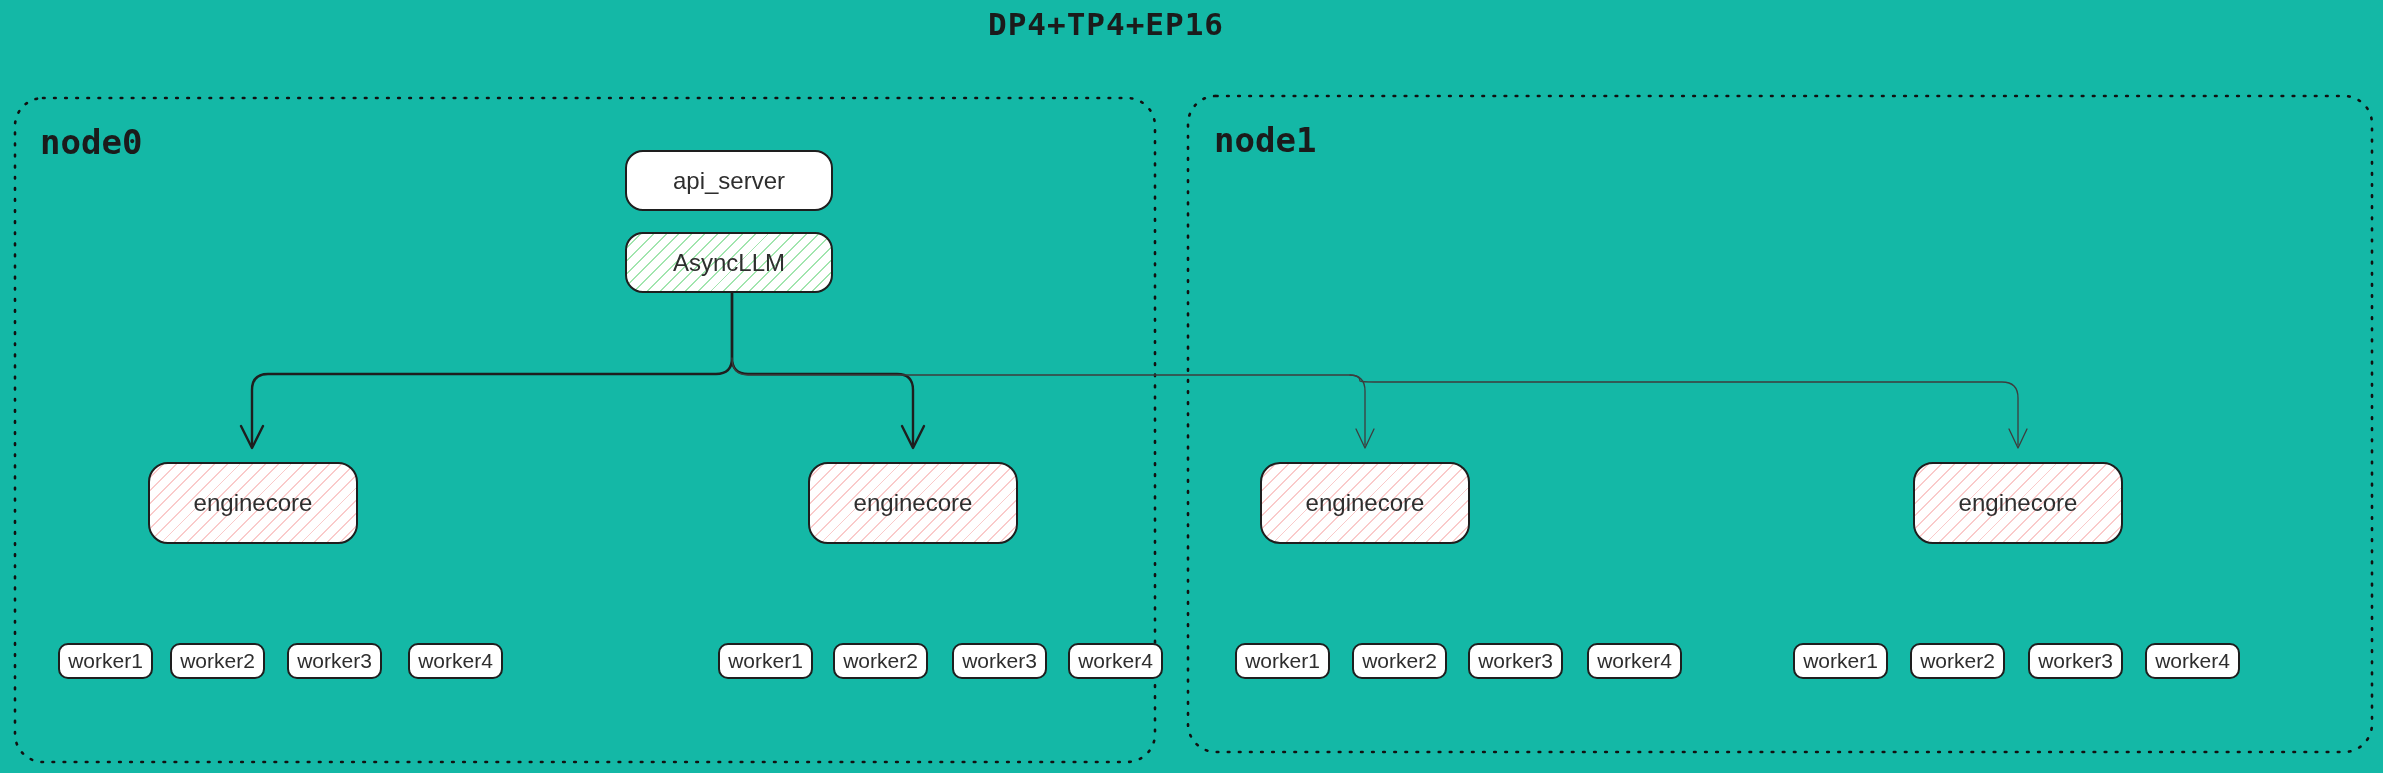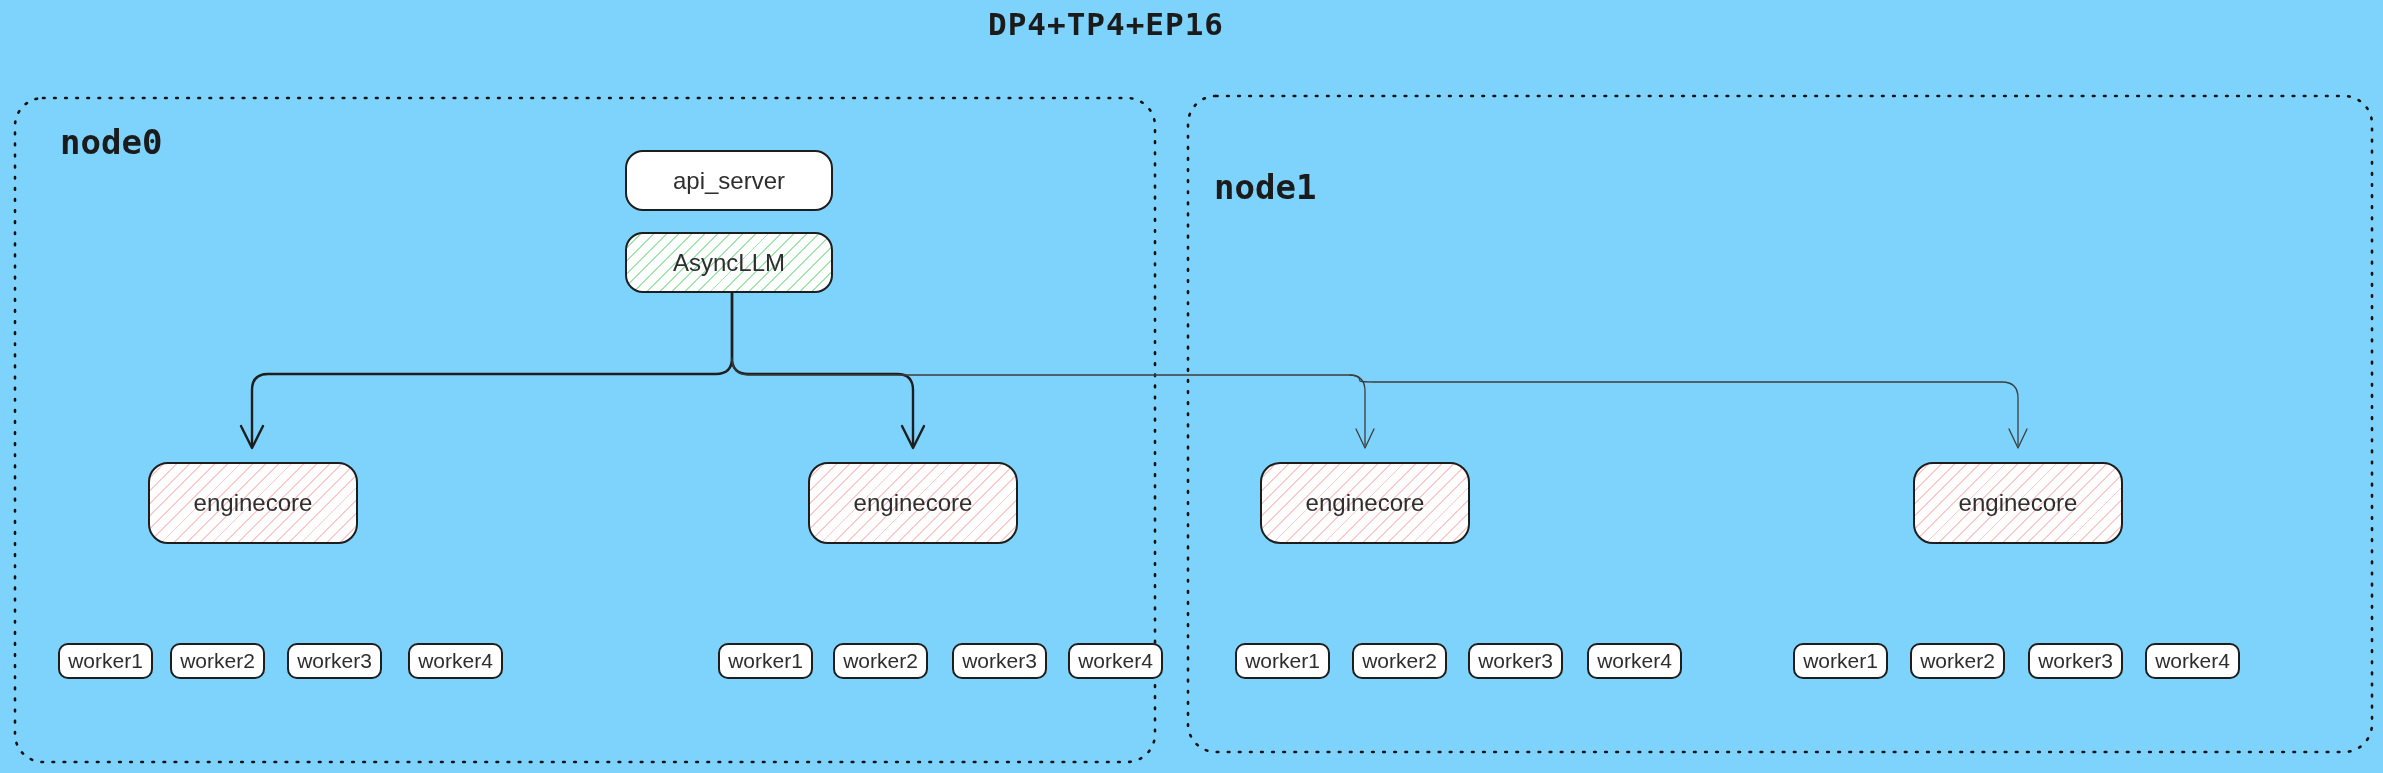--- a/index.html
+++ b/index.html
@@ -5,21 +5,21 @@
   html, body {
     margin: 0;
     padding: 0;
     background: #ffffff;
     font-family: "Liberation Sans", sans-serif;
   }
   .canvas {
     position: relative;
     width: 2383px;
     height: 773px;
-    background: #7dd3fc;
+    background: #14b8a6;
     overflow: hidden;
   }
   .title {
     position: absolute;
     left: 856px;
     top: 6px;
     width: 500px;
     text-align: center;
     font-family: "DejaVu Sans Mono", monospace;
     font-weight: bold;
@@ -27,22 +27,22 @@
     color: #1b1b1b;
     letter-spacing: 1px;
   }
   .node-label {
     position: absolute;
     font-family: "DejaVu Sans Mono", monospace;
     font-weight: bold;
     font-size: 34px;
     color: #1b1b1b;
   }
-  #node0-label { left: 60px;  top: 122px; }
-  #node1-label { left: 1214px; top: 120px; margin-top: 47px; }
+  #node0-label { left: 40px;  top: 122px; }
+  #node1-label { left: 1214px; top: 120px; }
 
   .box {
     position: absolute;
     box-sizing: border-box;
     border: 2.4px solid #1e1e1e;
     background: #ffffff;
     display: flex;
     align-items: center;
     justify-content: center;
     color: #2e2e2e;

